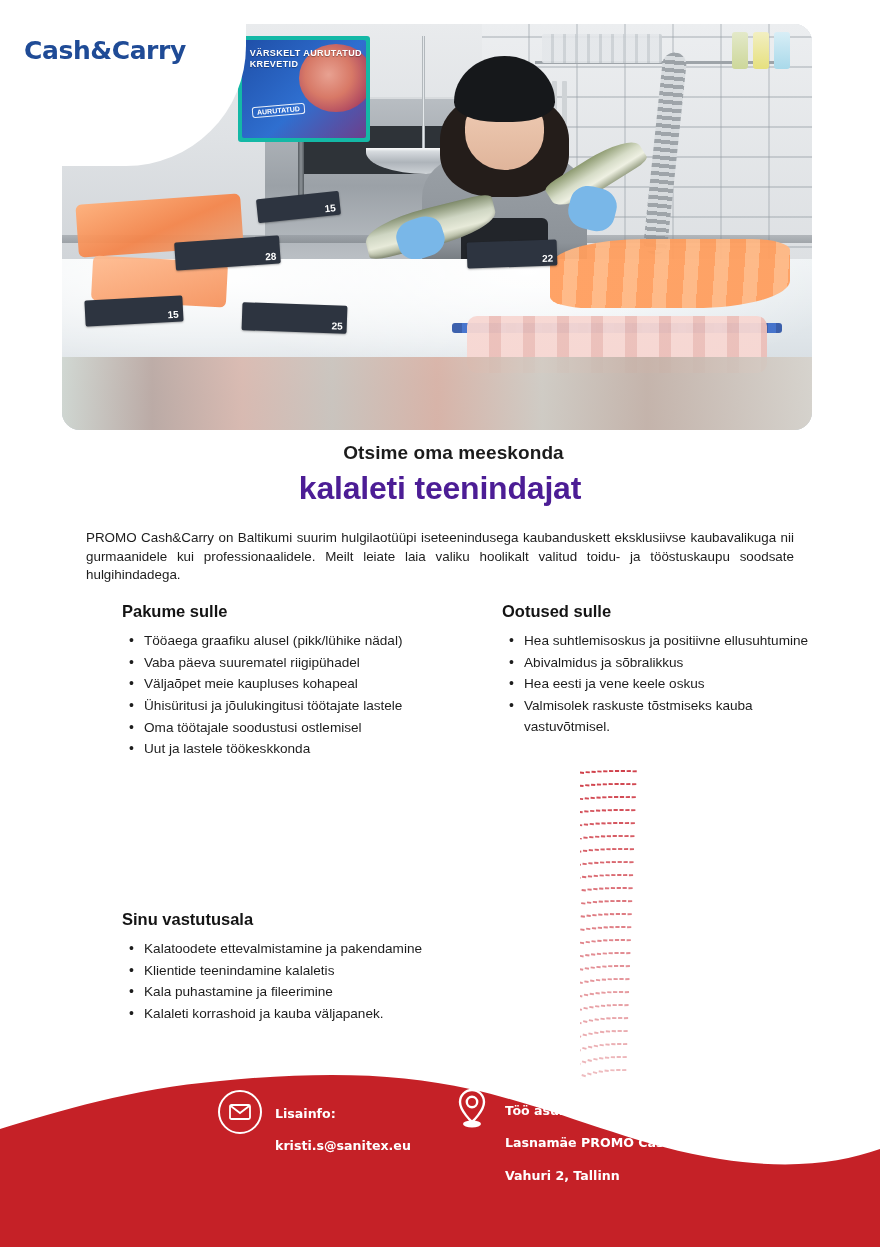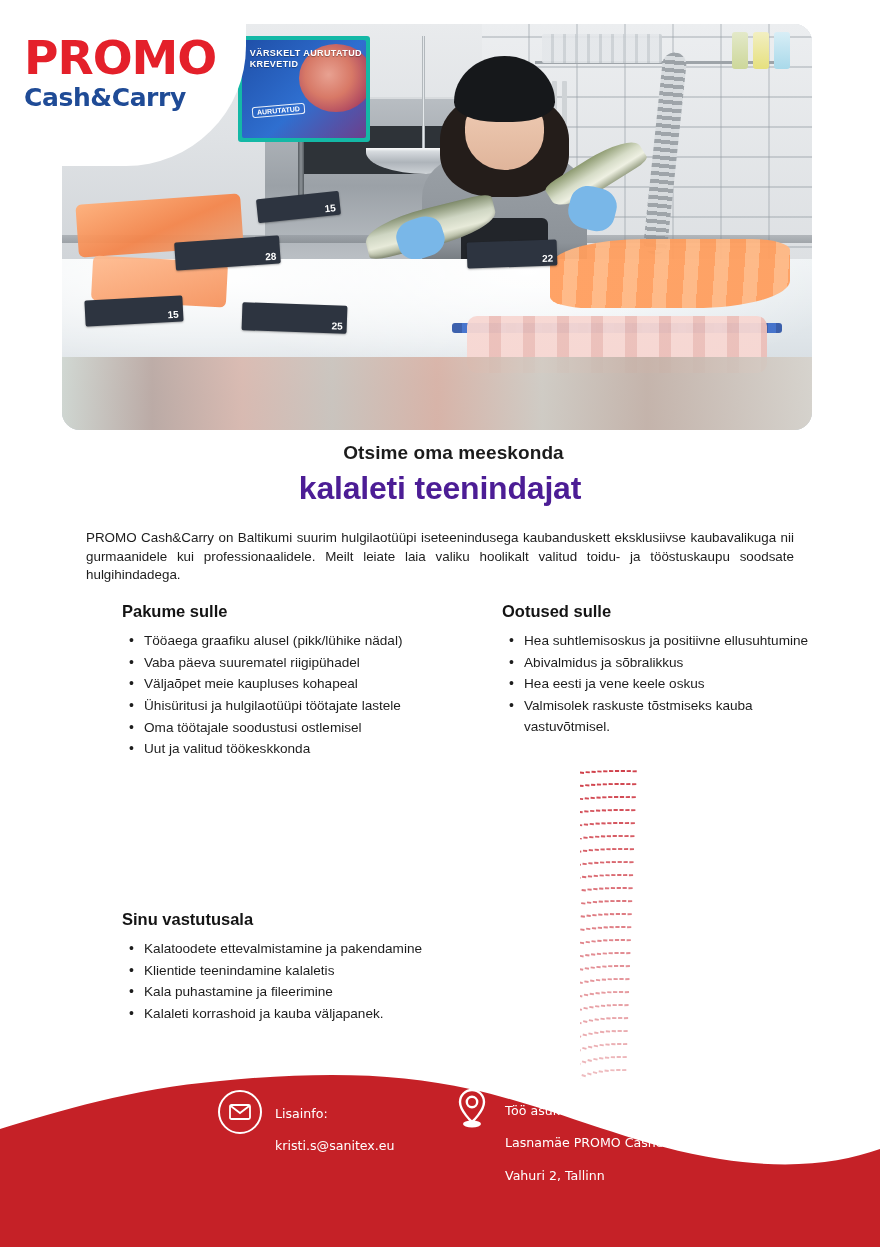--- a/index.html
+++ b/index.html
@@ -518,21 +518,21 @@
   }
   .contact-email { left: 218px; top: 23px; }
   .contact-loc   { left: 452px; top: 20px; }
   .contact-txt {
     font-size: 12.6px;
     line-height: 1.28;
     color: #ffffff;
     white-space: pre-line;
     font-family: "DejaVu Sans", sans-serif;
   }
-  .contact-txt .lbl { display: block; }
+  .contact-txt .lbl { display: block; font-weight: bold; }
   .icon-circle {
     flex: 0 0 auto;
     width: 40px; height: 40px;
     border: 2px solid #ffffff;
     border-radius: 50%;
     display: flex;
     align-items: center;
     justify-content: center;
   }
   .icon-pin {
@@ -623,38 +623,37 @@
           <span>22</span>
         </div>
       <div class="ph-pricetag ph-tag5">
           <span>15</span>
         </div>
     </div>
   </div>
 
   <div class="logo-panel">
     <div class="logo-wrap">
-      <div class="logo-promo">PROMO</div>
       <div class="logo-cc">Cash&amp;Carry</div>
     </div>
   </div>
 
   <div class="kicker">Otsime oma meeskonda</div>
   <div class="headline">kalaleti teenindajat</div>
   <p class="intro">PROMO Cash&amp;Carry on Baltikumi suurim hulgilaotüüpi iseteenindusega kaubanduskett eksklusiivse kaubavalikuga nii gurmaanidele kui professionaalidele. Meilt leiate laia valiku hoolikalt valitud toidu- ja tööstuskaupu soodsate hulgihindadega.</p>
 
   <div class="col-left">
     <h2 class="sec-title">Pakume sulle</h2>
     <ul class="bullets">
         <li>Tööaega graafiku alusel (pikk/lühike nädal)</li>
         <li>Vaba päeva suurematel riigipühadel</li>
         <li>Väljaõpet meie kaupluses kohapeal</li>
-        <li>Ühisüritusi ja hulgilaotüüpi töötajate lastele</li>
+        <li>Ühisüritusi ja jõulukingitusi töötajate lastele</li>
         <li>Oma töötajale soodustusi ostlemisel</li>
-        <li>Uut ja valitud töökeskkonda</li>
+        <li>Uut ja lastele töökeskkonda</li>
       </ul>
   </div>
 
   <div class="col-right">
     <h2 class="sec-title">Ootused sulle</h2>
     <ul class="bullets">
         <li>Hea suhtlemisoskus ja positiivne ellusuhtumine</li>
         <li>Abivalmidus ja sõbralikkus</li>
         <li>Hea eesti ja vene keele oskus</li>
         <li>Valmisolek raskuste tõstmiseks kauba vastuvõtmisel.</li>

